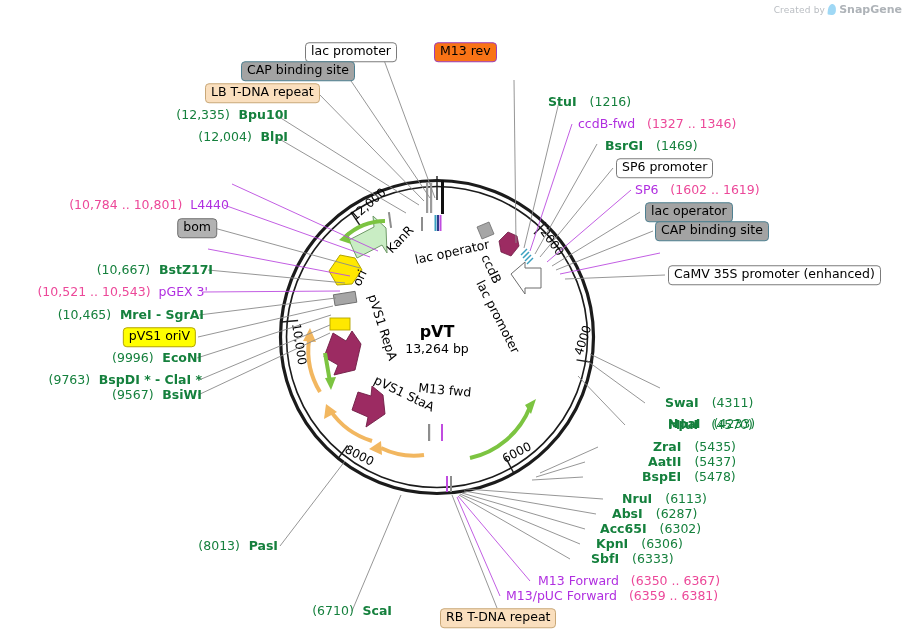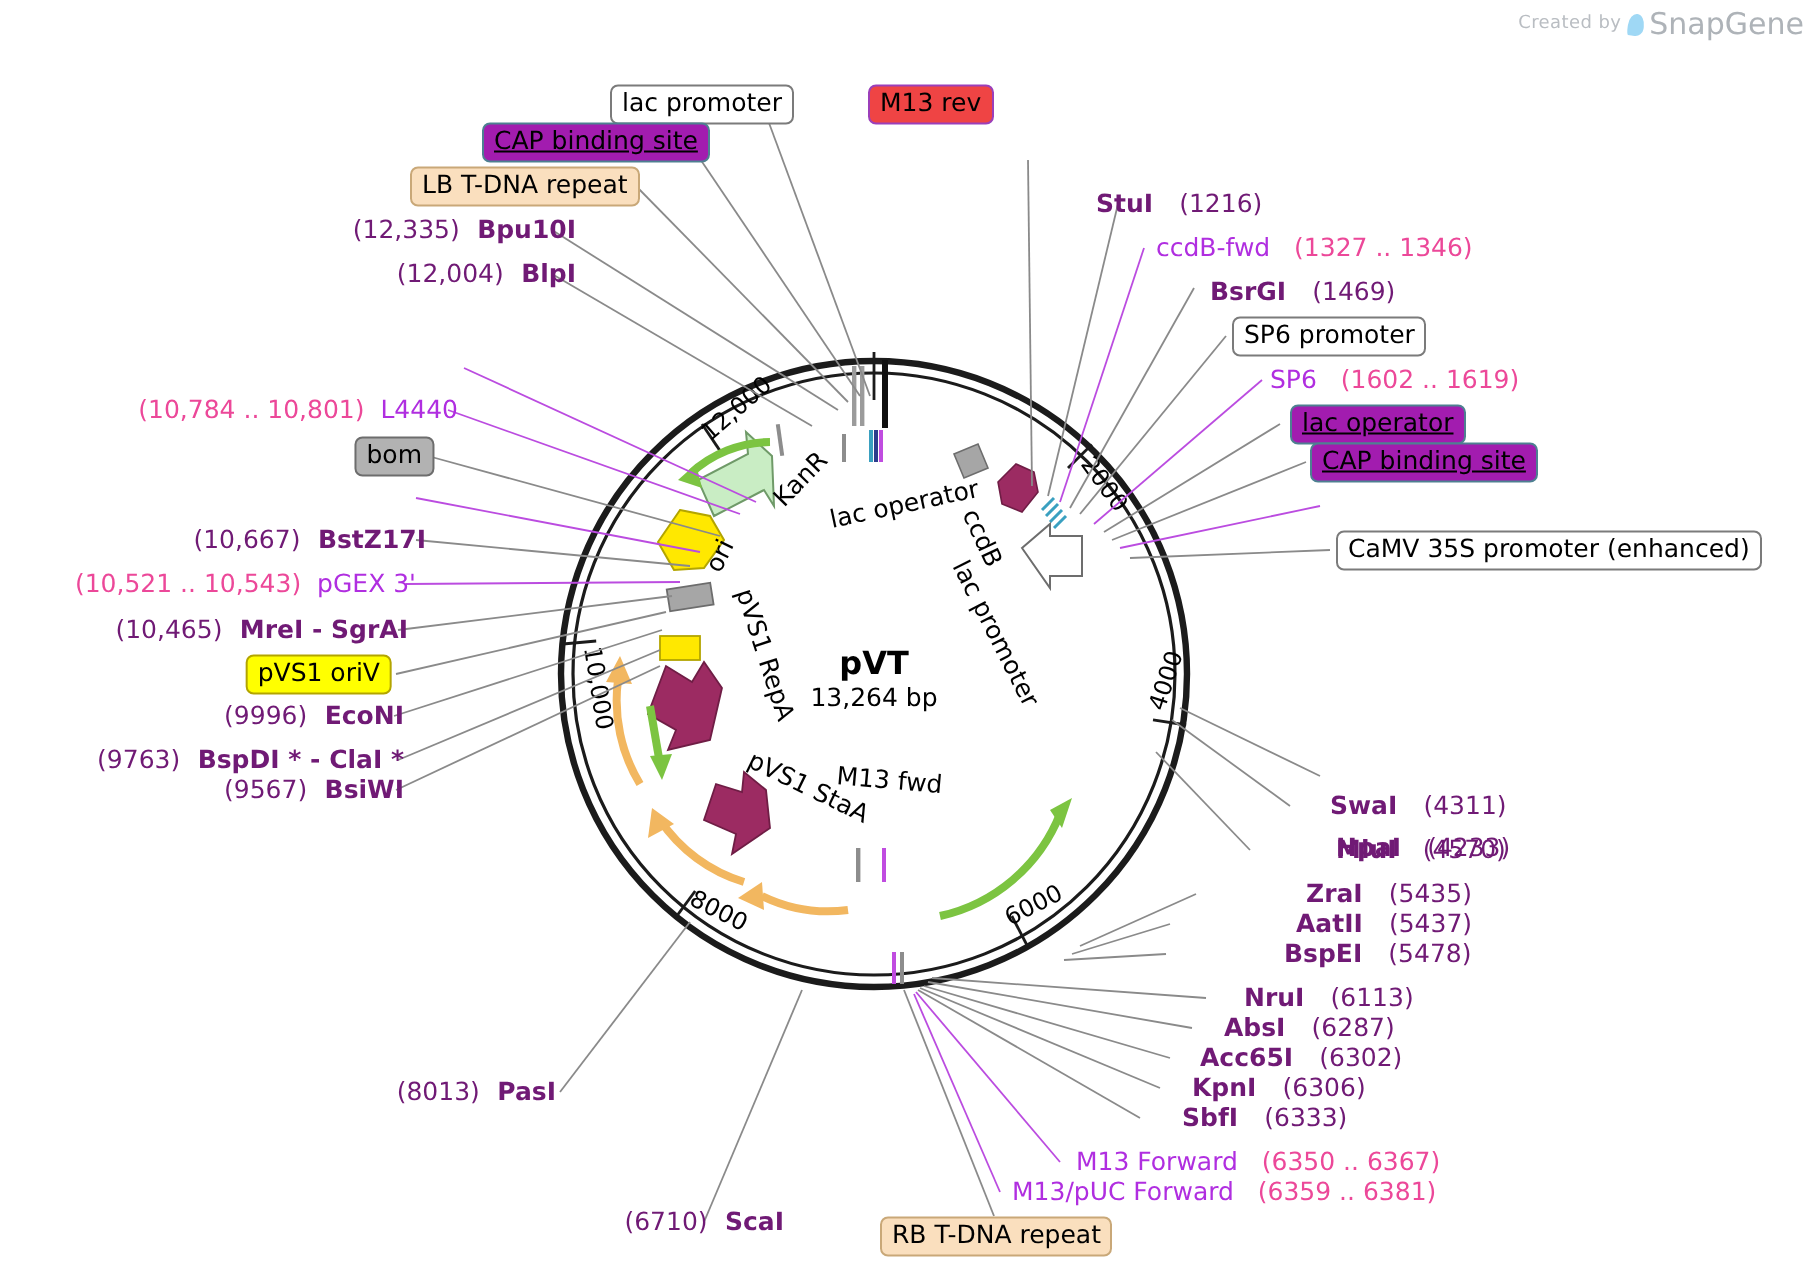--- a/index.html
+++ b/index.html
@@ -13,47 +13,47 @@
   #stage{position:absolute;left:0;top:0;width:910px;height:636px;}
   svg#map{position:absolute;left:0;top:0;width:910px;height:636px;}
 
   
   .credit{
     position:absolute;right:8px;top:3px;
     font-size:9px;color:#b9bdc2;letter-spacing:.2px;
     display:flex;align-items:center;gap:3px;
     font-family:"DejaVu Sans","Liberation Sans",sans-serif;
   }
-  .credit .brand{color:#aeb3b8;font-weight:400;font-size:15px;letter-spacing:0;}
+  .credit .brand{color:#aeb3b8;font-weight:700;font-size:11px;letter-spacing:0;}
   .credit .leaf{display:inline-block;width:8px;height:11px;
     background:#9fd8f5;border-radius:55% 55% 55% 10%/60% 60% 40% 40%;transform:rotate(8deg);}
 
   
   .lbl{
     position:absolute;white-space:nowrap;
-    font-size:12.5px;color:#701a75;line-height:1;
+    font-size:12.5px;color:#15803d;line-height:1;
   }
   .lbl.enz{font-weight:700;}
   .lbl .pos{font-weight:400;}
   .lbl.primer{color:#b02ee0;font-weight:400;}
   .lbl.primer .pos{color:#ec4899;}
   .lbl.r{transform:translate(-100%,-50%);}
   .lbl.l{transform:translate(0,-50%);}
 
   
   .boxlbl{
     position:absolute;white-space:nowrap;
     font-size:12.5px;line-height:1;color:#000;
     padding:2px 5px 3px 5px;border-radius:4px;
     border:1px solid #7b7b7b;background:#fff;
   }
   .boxlbl.gray{background:#b2b2b2;border-color:#6d6d6d;}
-  .boxlbl.teal{background:#a21caf;border-color:#4e8091;text-decoration:underline;}
+  .boxlbl.teal{background:#a3a3a3;border-color:#4e8091;}
   .boxlbl.tan{background:#fadfbe;border-color:#c9a878;}
-  .boxlbl.violet{background:#ef4444;border-color:#9b3fba;}
+  .boxlbl.violet{background:#f97316;border-color:#9b3fba;}
   .boxlbl.yellow{background:#ffff00;border-color:#b3a500;}
   .boxlbl.r{transform:translate(-100%,-50%);}
   .boxlbl.l{transform:translate(0,-50%);}
 </style>
 </head>
 <body>
 
 <div id="stage">
 
   <svg id="map" viewBox="0 0 910 636">

